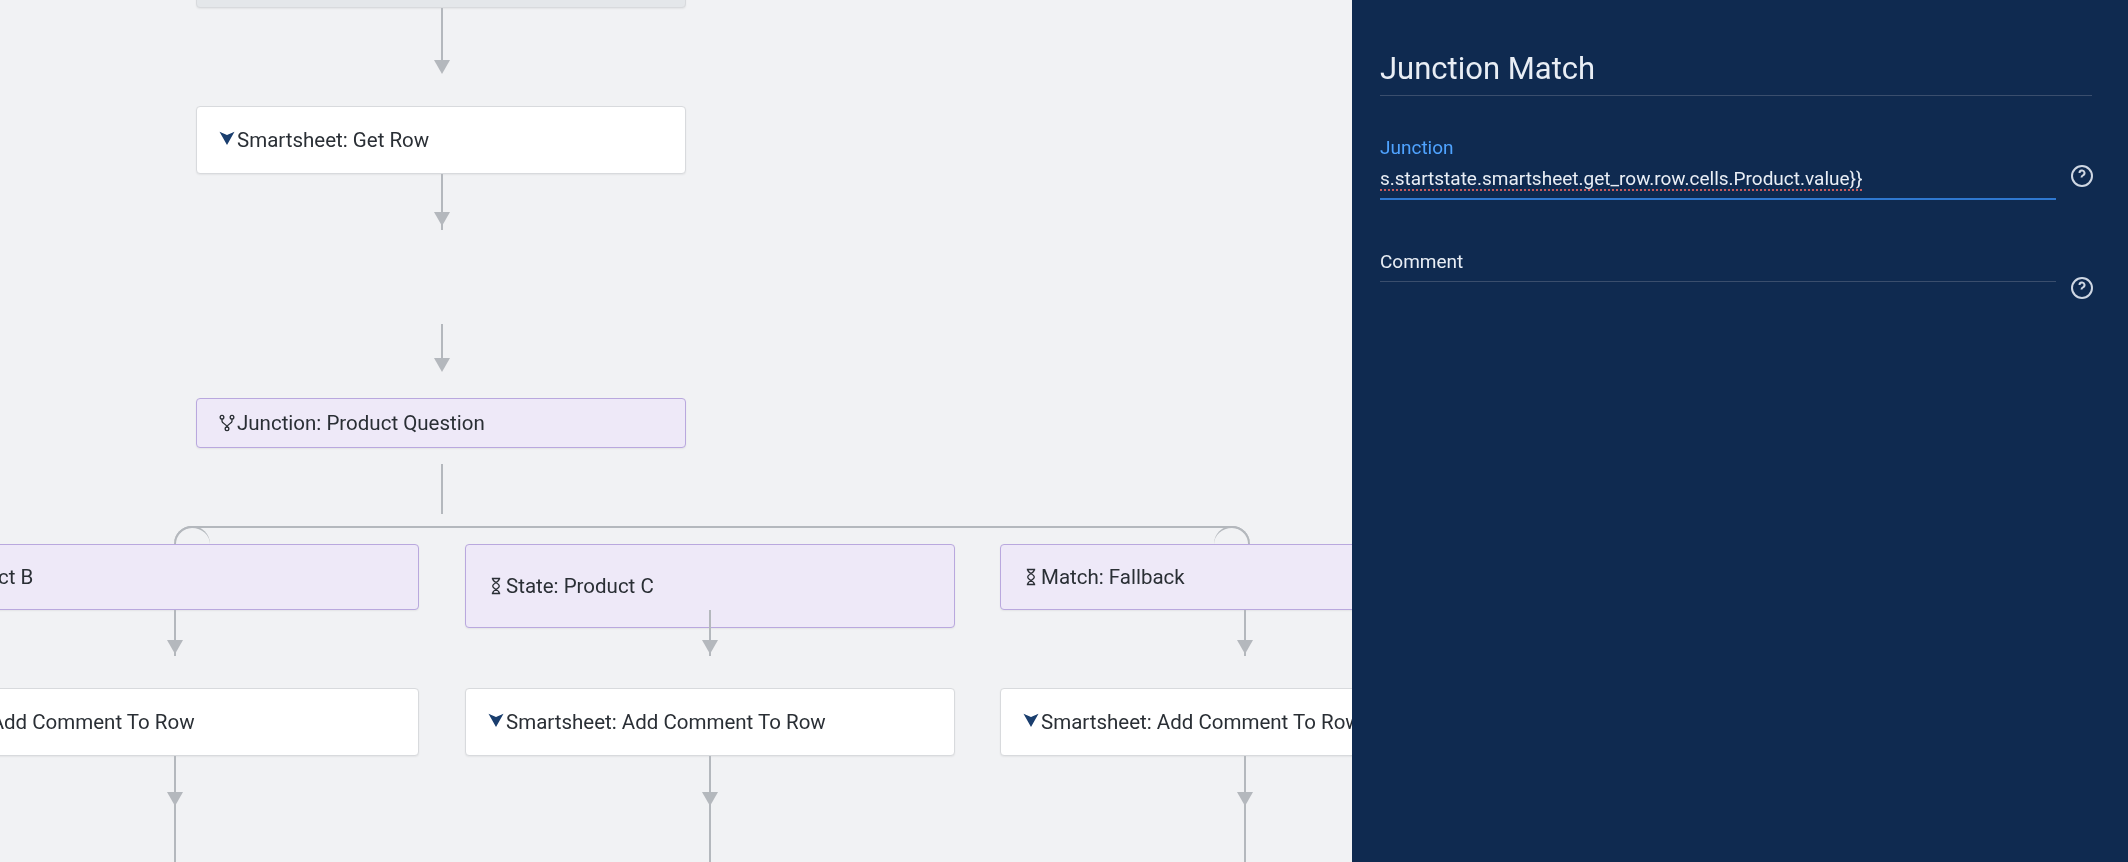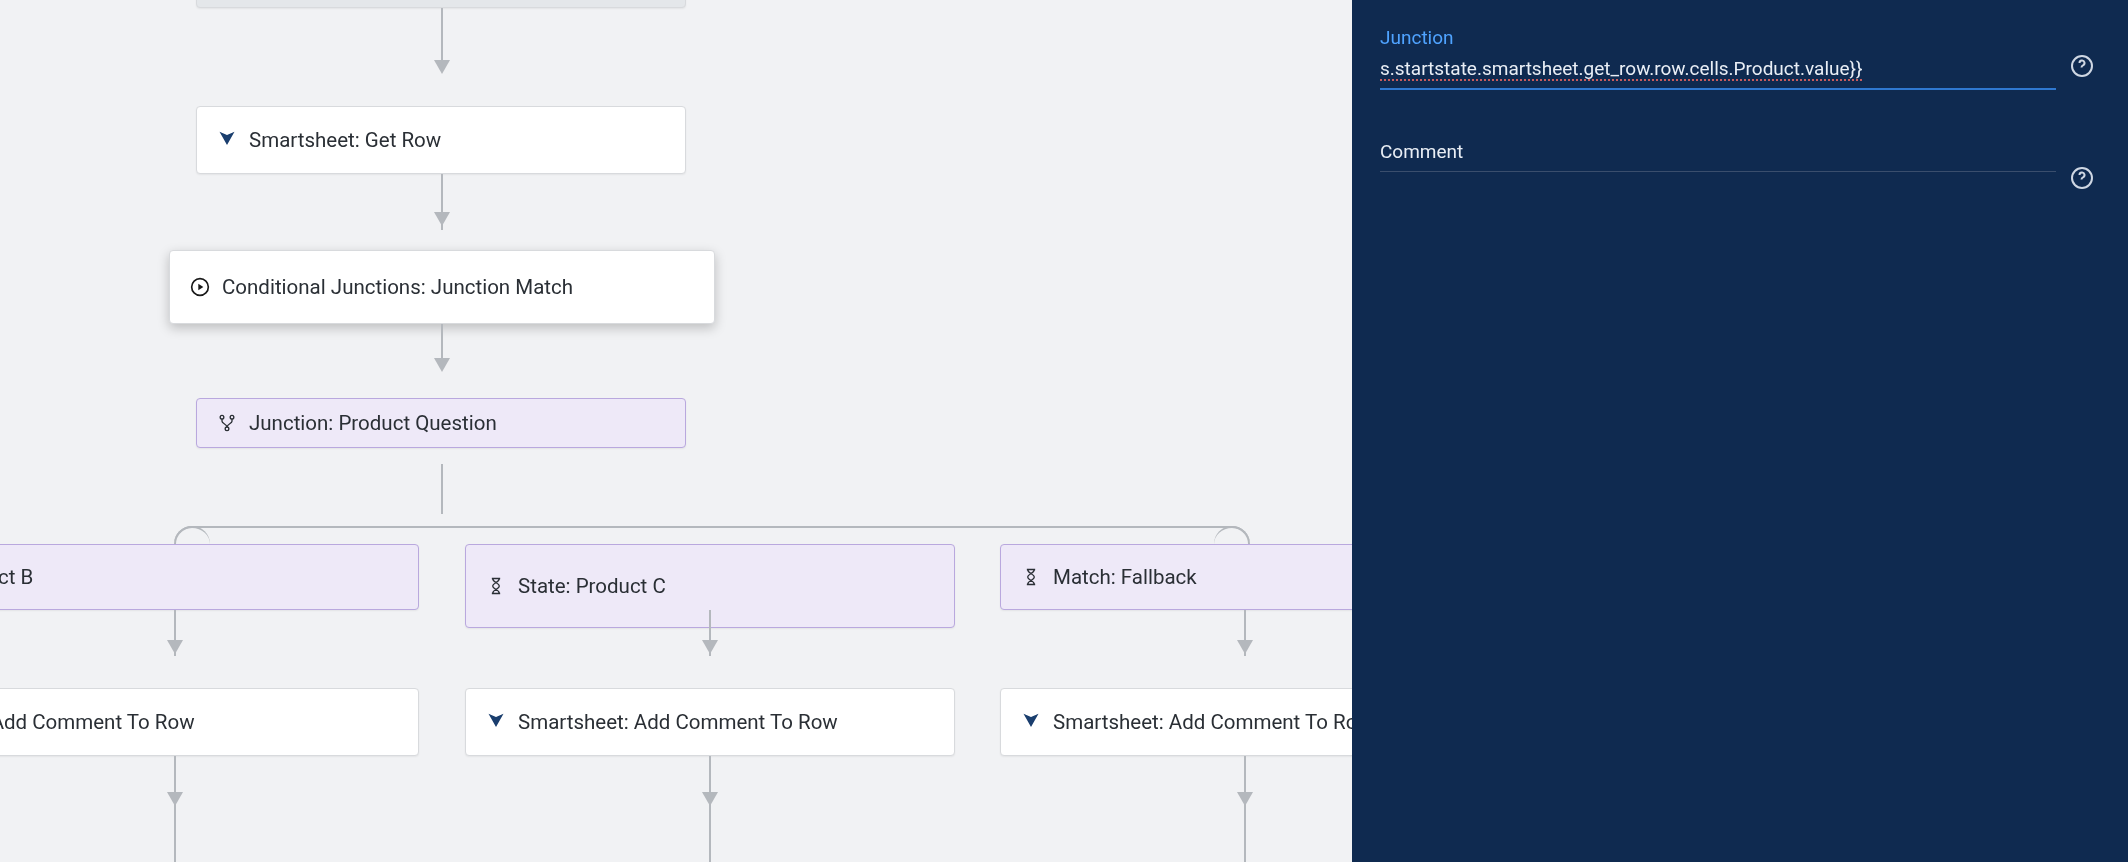--- a/index.html
+++ b/index.html
@@ -23,21 +23,20 @@
   }
 
   
   .node {
     position: absolute;
     background: #ffffff;
     border: 1px solid #d8dadd;
     border-radius: 4px;
     display: flex;
     align-items: center;
-    gap: 12px;
     padding: 0 20px;
     box-shadow: 0 1px 2px rgba(0,0,0,0.06);
     font-size: 20.5px;
     color: #2a2f35;
     white-space: nowrap;
     overflow: hidden;
   }
 
   .node.purple {
     background: #eee9f8;
@@ -169,29 +168,20 @@
       <svg viewBox="0 0 24 24">
           <path fill="#1a3e6e" d="M3 2l9 16 9-16-9 4z"></path>
         </svg>
     </span>
     <span class="lbl">Smartsheet: Get Row</span>
   </div>
 
   <div class="vconn" style="left:441px; top:174px; height:56px;"></div>
   <div class="arrowhead" style="left:434px; top:212px;"></div>
 
-  <div class="node selected" style="left:169px; top:250px; width:546px; height:74px;">
-    <span class="ic">
-      <svg viewBox="0 0 24 24">
-          <circle cx="12" cy="12" r="10" fill="none" stroke="#1a1a1a" stroke-width="2"></circle>
-          <path d="M10 8l6 4-6 4z" fill="#1a1a1a"></path>
-        </svg>
-    </span>
-    <span class="lbl">Conditional Junctions: Junction Match</span>
-  </div>
 
   <div class="vconn" style="left:441px; top:324px; height:46px;"></div>
   <div class="arrowhead" style="left:434px; top:358px;"></div>
 
   <div class="node purple" style="left:196px; top:398px; width:490px; height:50px;">
     <span class="ic">
       <svg viewBox="0 0 24 24">
           <circle cx="6" cy="5" r="2.2" fill="none" stroke="#2a2f35" stroke-width="1.6"></circle>
           <circle cx="18" cy="5" r="2.2" fill="none" stroke="#2a2f35" stroke-width="1.6"></circle>
           <circle cx="12" cy="19" r="2.2" fill="none" stroke="#2a2f35" stroke-width="1.6"></circle>
@@ -273,20 +263,21 @@
 
   <div class="vconn" style="left:174px; top:820px; height:42px;"></div>
   <div class="vconn" style="left:709px; top:820px; height:42px;"></div>
   <div class="vconn" style="left:1244px; top:820px; height:42px;"></div>
 
 </div>
 
 <div class="sidebar">
 
 
+  <div class="sb-sub">Junction Match</div>
 
   <div class="field">
     <label class="field-label">Junction</label>
     <div class="field-input" contenteditable="true" style="">s.startstate.smartsheet.get_row.row.cells.Product.value}}</div>
     <div class="help">
       <svg viewBox="0 0 24 24">
           <circle cx="12" cy="12" r="10" fill="none" stroke="currentColor" stroke-width="2"></circle>
           <path fill="none" stroke="currentColor" stroke-width="2" d="M9.5 9a2.5 2.5 0 1 1 3.5 2.3c-.9.4-1.5 1-1.5 2.2M12 17.5h0"></path>
         </svg>
     </div>

